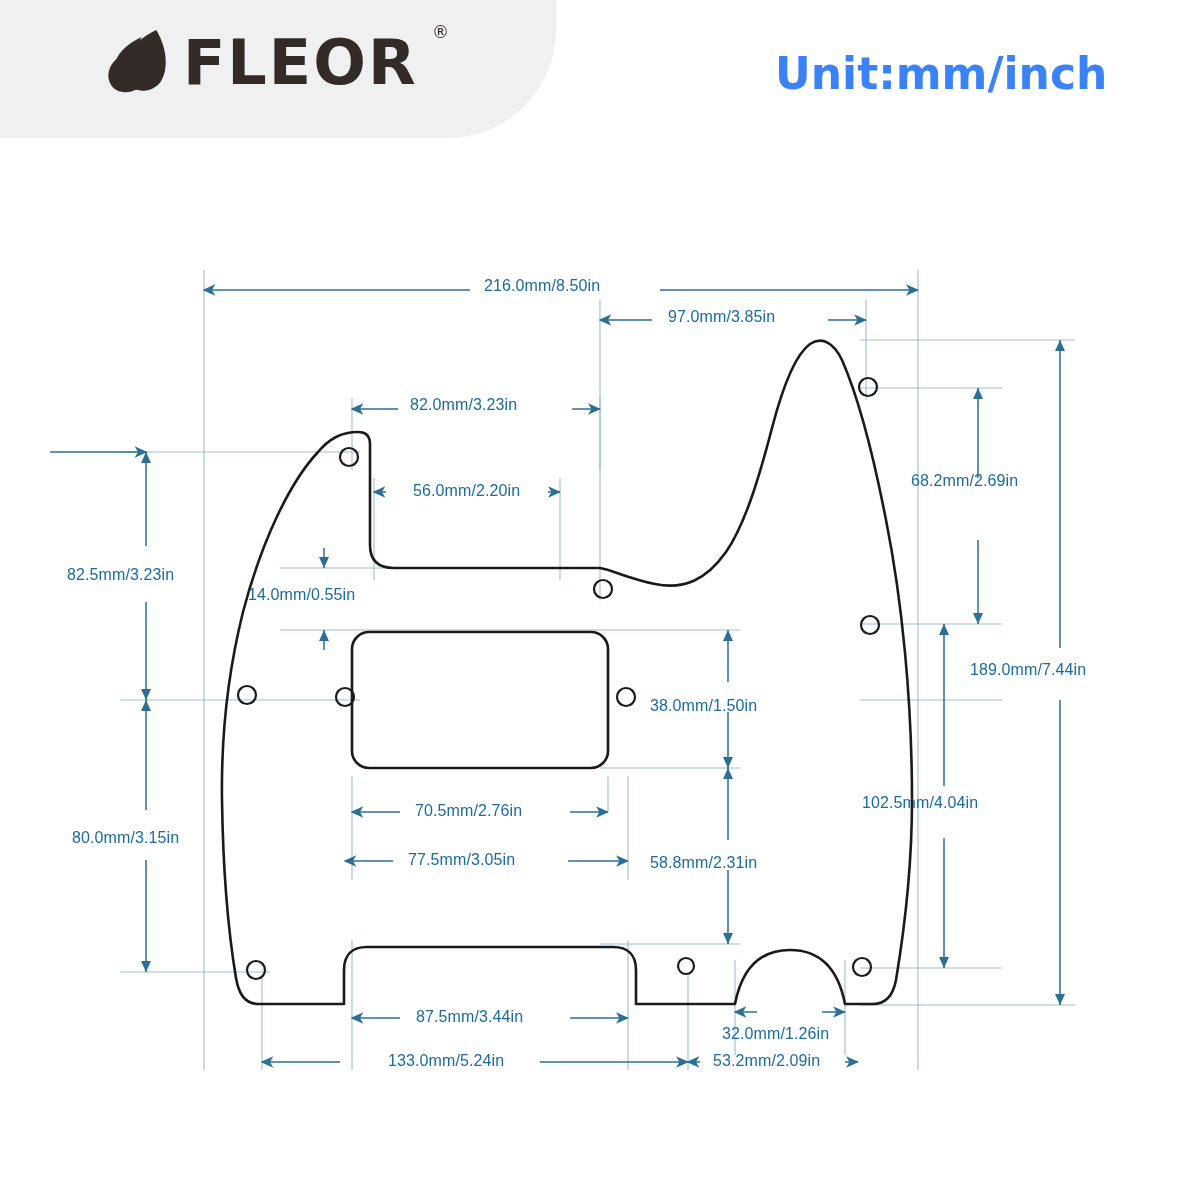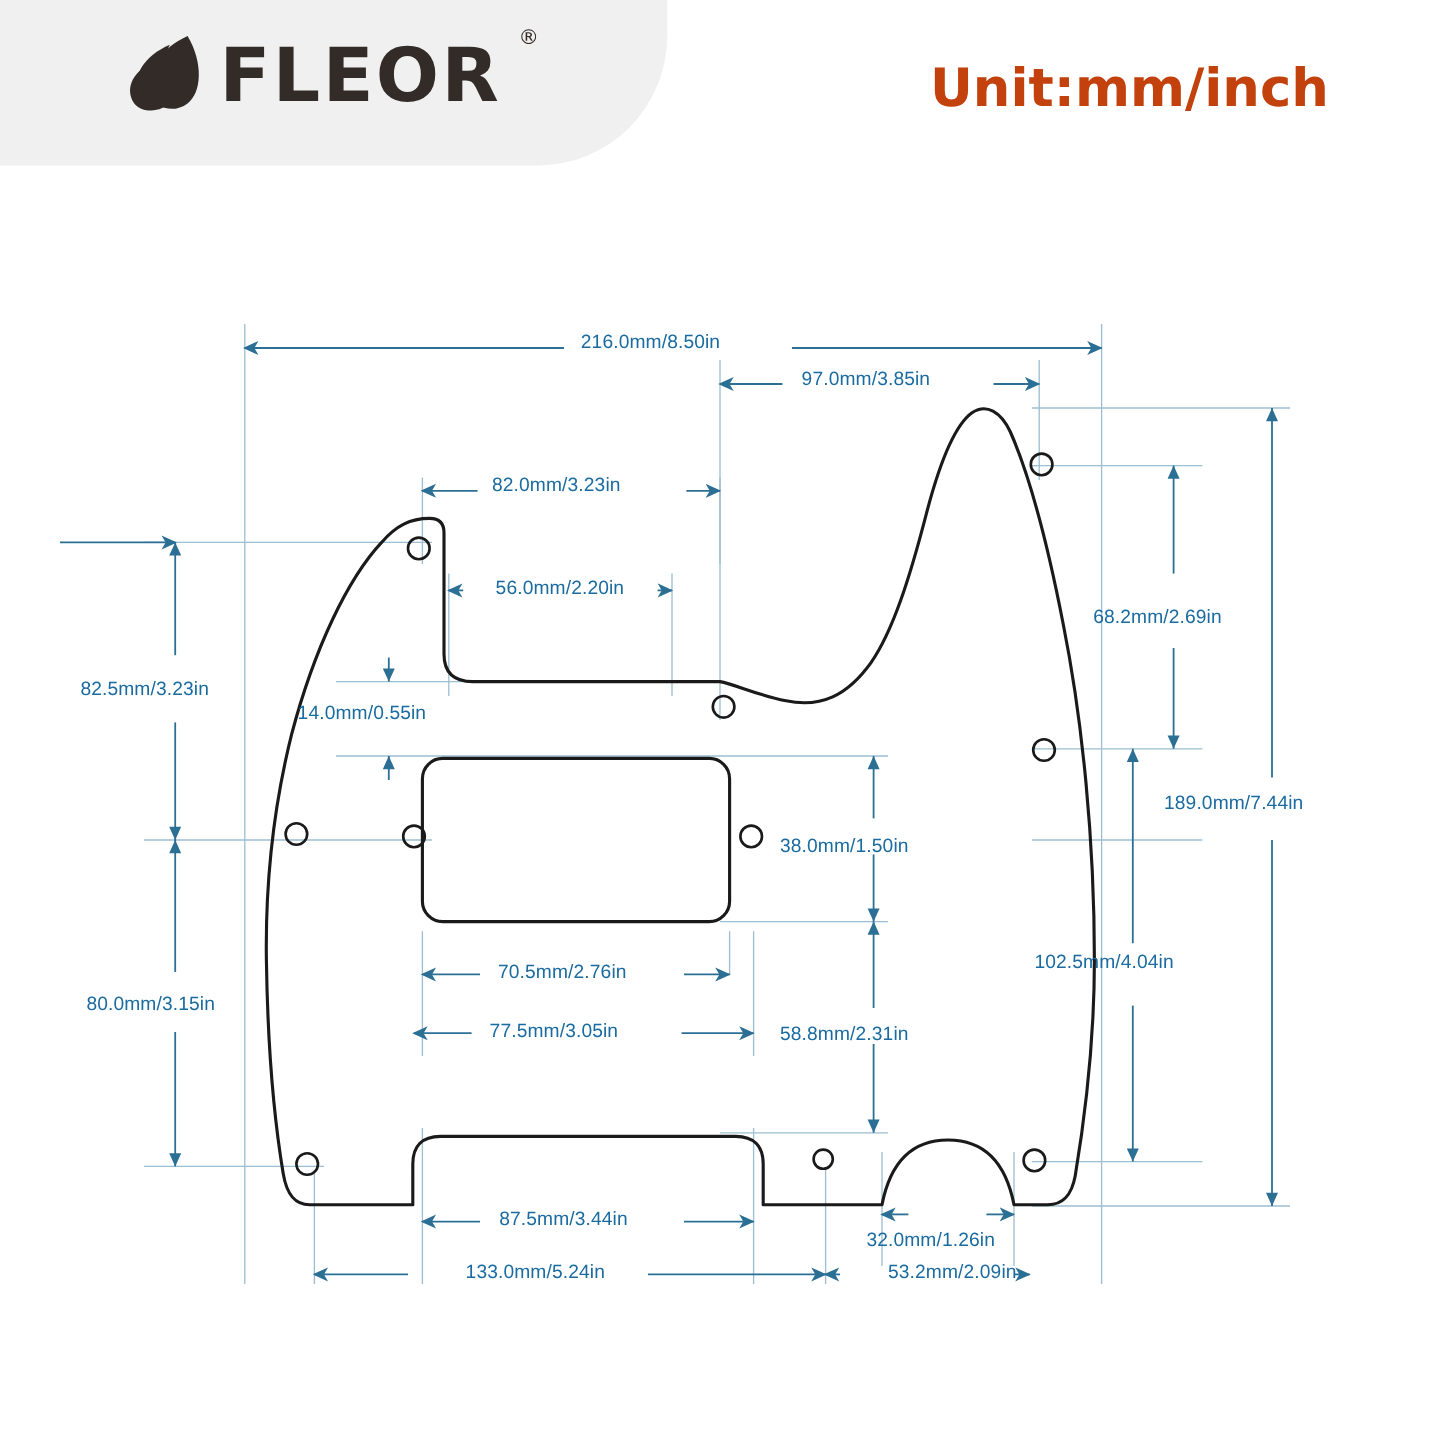--- a/index.html
+++ b/index.html
@@ -56,21 +56,21 @@
     font-size: 17px;
     color: #332b28;
     font-family: "DejaVu Sans", sans-serif;
   }
   .unit-title {
     position: absolute;
     left: 775px;
     top: 48px;
     font-size: 44px;
     font-weight: 700;
-    color: #c2410c;
+    color: #3b82f6;
     font-family: "DejaVu Sans", sans-serif;
     letter-spacing: 0px;
     white-space: nowrap;
   }
   
   #drawing {
     position: absolute;
     left: 0;
     top: 0;
     width: 1200px;
@@ -273,26 +273,26 @@
       <line x1="845" y1="1062" x2="858" y2="1062" marker-end="url(#arrowR)"></line>
     </g>
   </svg>
 
   <div class="dim-label" style="left:484px; top:277px;">216.0mm/8.50in</div>
   <div class="dim-label" style="left:668px; top:308px;">97.0mm/3.85in</div>
   <div class="dim-label" style="left:410px; top:396px;">82.0mm/3.23in</div>
   <div class="dim-label" style="left:388px; top:482px;margin-left:25px;">56.0mm/2.20in</div>
   <div class="dim-label" style="left:67px;  top:566px;">82.5mm/3.23in</div>
   <div class="dim-label" style="left:248px; top:586px;">14.0mm/0.55in</div>
-  <div class="dim-label" style="left:911px; top:506px;">68.2mm/2.69in</div>
+  <div class="dim-label" style="left:911px; top:472px;">68.2mm/2.69in</div>
   <div class="dim-label" style="left:970px; top:661px;text-align:center;">189.0mm/7.44in</div>
   <div class="dim-label" style="left:650px; top:697px;text-align:center;">38.0mm/1.50in</div>
   <div class="dim-label" style="left:72px;  top:829px;">80.0mm/3.15in</div>
   <div class="dim-label" style="left:862px; top:794px;">102.5mm/4.04in</div>
   <div class="dim-label" style="left:415px; top:802px;">70.5mm/2.76in</div>
   <div class="dim-label" style="left:408px; top:851px;">77.5mm/3.05in</div>
   <div class="dim-label" style="left:650px; top:854px;">58.8mm/2.31in</div>
   <div class="dim-label" style="left:416px; top:1008px;">87.5mm/3.44in</div>
   <div class="dim-label" style="left:722px; top:1025px;">32.0mm/1.26in</div>
   <div class="dim-label" style="left:388px; top:1052px;">133.0mm/5.24in</div>
-  <div class="dim-label" style="left:740px; top:1052px;text-align:right;">53.2mm/2.09in</div>
+  <div class="dim-label" style="left:713px; top:1052px;text-align:right;">53.2mm/2.09in</div>
 
 </div>
 
 </body></html>

